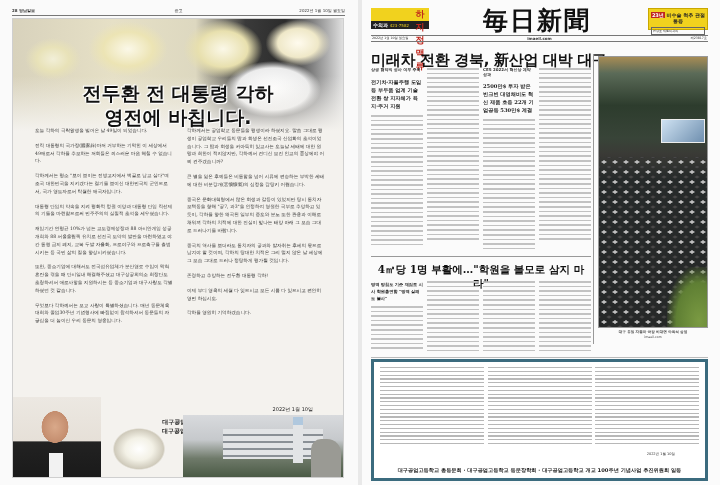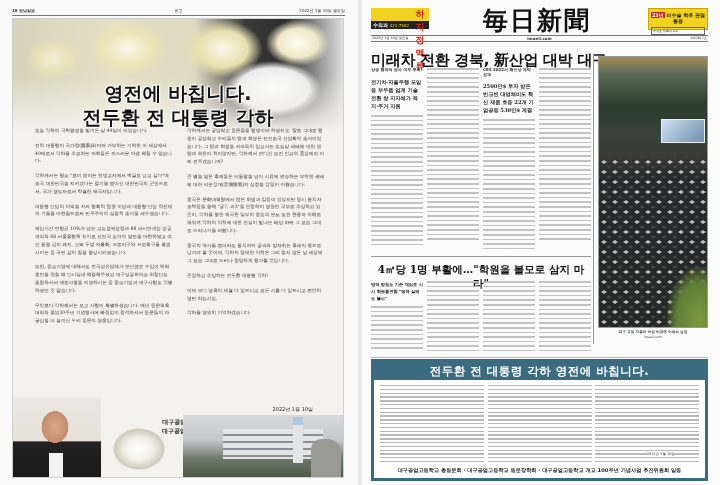--- a/index.html
+++ b/index.html
@@ -90,22 +90,22 @@
 <div id="left-page" class="page">
   <div class="lp-header">
     <span class="pn"><span>28</span> <span>영남일보</span></span>
     <span class="sec">광고</span>
     <span class="date">2022년 1월 10일 월요일</span>
   </div>
 
   <div class="ad-frame">
     <div class="flower-top"></div>
     <div class="ad-title">
+      <div>전두환 전 대통령 각하</div>
       <div>영전에 바칩니다.</div>
-      <div>전두환 전 대통령 각하</div>
     </div>
     <div class="ad-cols">
       <div class="ad-col">
         <p>오늘 각하의 극락왕생을 빌어온 날 49일이 되었습니다.</p>
         <p>전직 대통령의 국가장(國家葬)마저 거부하는 기막힌 이 세상에서 49재로서 각하를 추모하는 저희들은 죄스러운 마음 헤칠 수 없습니다.</p>
         <p>각하께서는 평소 "보이 보이는 전방고지에서 백골로 남고 싶다"며 조국 대한민국을 지키겠다는 결기를 보이신 대한민국의 군인으로서, 국가 영도자로서 탁월한 애국자입니다.</p>
         <p>대통령 단임의 약속을 지켜 평화적 정권 이양과 대통령 단임 직선제의 기틀을 마련함으로써 민주주의의 실질적 초석을 세우셨습니다.</p>
         <p>재임기간 연평균 10%가 넘는 고도경제성장과 88 아시안게임 성공 개최와 88 서울올림픽 유치로 선진국 도약의 발판을 마련하였고 야간 통행 금지 폐지, 교복 두발 자율화, 프로야구와 프로축구를 출범시키는 등 국민 삶의 질을 향상시키셨습니다.</p>
         <p>또한, 중소기업에 대해서도 전국섬유업체가 분산염료 수입이 막혀 혼란을 겪을 때 단시일내 해결해주셨고 대구상공회의소 회장단도 초청하셔서 애로사항을 지원하시는 등 중소기업과 대구사랑도 각별하셨던 것 같습니다.</p>
         <p>무엇보다 각하께서는 모교 사랑이 특별하셨습니다. 매년 동문체육대회와 졸업30주년 기념행사에 빠짐없이 참석하셔서 동문들의 자긍심을 더 높이신 우리 동문의 영웅입니다.</p>
@@ -194,21 +194,20 @@
   <div class="story2" style="left:121px; width:52px;">
       <div class="body-text" style="height:70px"></div>
     </div>
   <div class="story2" style="left:177px; width:52px;">
       <div class="body-text" style="height:70px"></div>
     </div>
 
   <div class="mid-rule"></div>
 
   <div class="bottom-ad">
-    <div class="band">전두환 전 대통령 각하 영전에 바칩니다.</div>
     <div class="cols">
       <div class="c"></div>
       <div class="c"></div>
       <div class="c"></div>
     </div>
     <div class="date">2022년 1월 10일</div>
     <div class="sign">대구공업고등학교 총동문회 · 대구공업고등학교 동문장학회 · 대구공업고등학교 개교 100주년 기념사업 추진위원회 일동</div>
   </div>
 </div>
 

